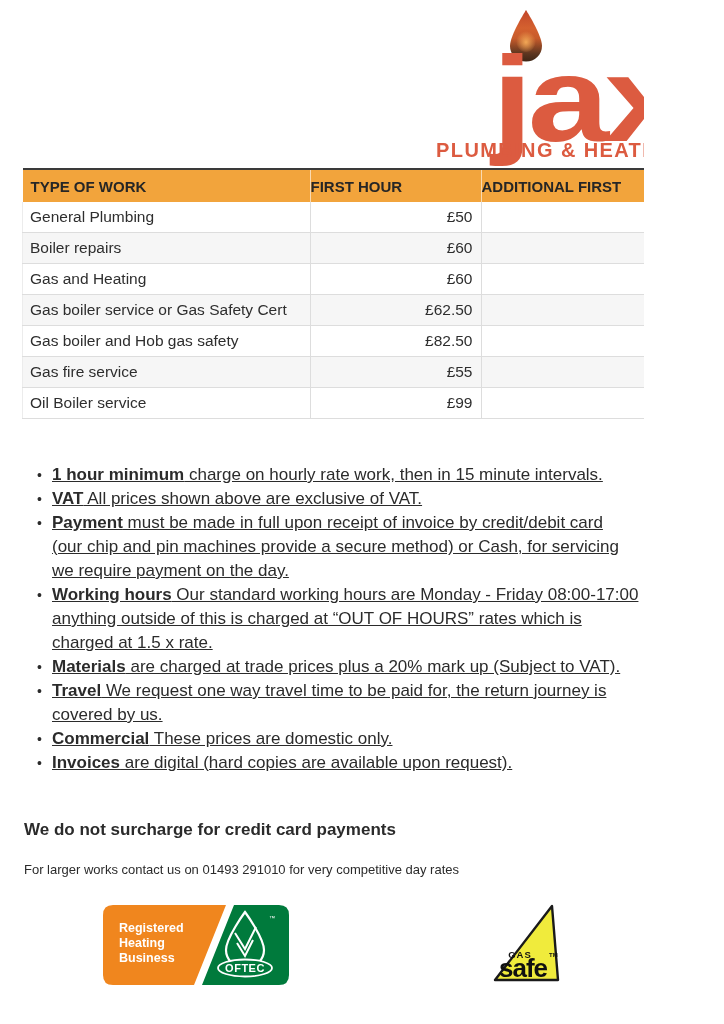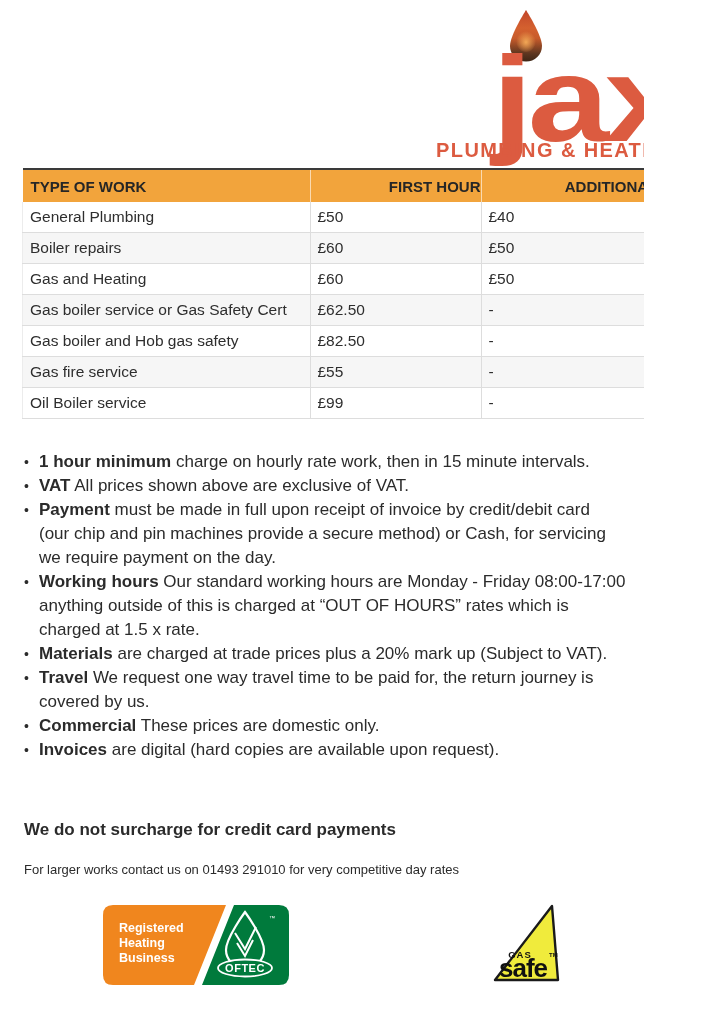--- a/index.html
+++ b/index.html
@@ -19,37 +19,37 @@
     position:absolute;right:10px;top:131px;font-size:20px;font-weight:bold;
     letter-spacing:1.4px;color:var(--brand-red,#DC5B40);white-space:nowrap;
   }
   
   table.price{
     position:absolute;left:22px;top:168px;width:672px;border-collapse:collapse;
     border-top:2px solid #3a3a3a;table-layout:fixed;
   }
   table.price th{
     background:var(--header-orange,#F2A43C);color:#262626;font-size:15px;font-weight:bold;
-    height:32px;text-align:right;padding:0;
+    height:32px;text-align:left;padding:0;
   }
   table.price th.c1{text-align:left;padding-left:8px;width:279px;}
   table.price th.c2{width:170px;}
   table.price th.c3{width:223px;}
   table.price th + th{border-left:1px solid rgba(255,255,255,.6);}
   table.price td{
     font-size:15.5px;color:#2e2e2e;padding:5px 8px 6px 7px;vertical-align:top;
     border-bottom:1px solid #ddd;line-height:19px;
   }
-  table.price td + td{border-left:1px solid #ddd;text-align:left;}
+  table.price td + td{border-left:1px solid #ddd;text-align:right;}
   table.price td:first-child{border-left:1px solid #ececec;}
   table.price td:last-child{border-right:1px solid #ececec;}
   table.price tbody tr:nth-child(even){background:#f6f6f6;}
   
   ul.notes{
-    position:absolute;left:24px;top:450px;width:664px;margin:0;padding:0;list-style:none;
+    position:absolute;left:24px;top:450px;width:664px;margin:13px;padding:0;list-style:none;text-decoration:underline;
   }
   ul.notes li{
     position:relative;padding-left:15px;font-size:17px;line-height:24px;color:#2b2b2b;
   }
   ul.notes li::before{content:"•";position:absolute;left:0;top:0;font-size:14px;line-height:24px;color:#2b2b2b;}
   ul.notes .note-text{white-space:pre-line;}
   .surcharge{position:absolute;left:24px;top:820px;margin:0;font-size:17px;font-weight:bold;color:#2b2b2b;}
   .contact{position:absolute;left:24px;top:862px;margin:0;font-size:13px;color:#2b2b2b;}
   
   .badge-oftec{position:absolute;left:103px;top:905px;}

